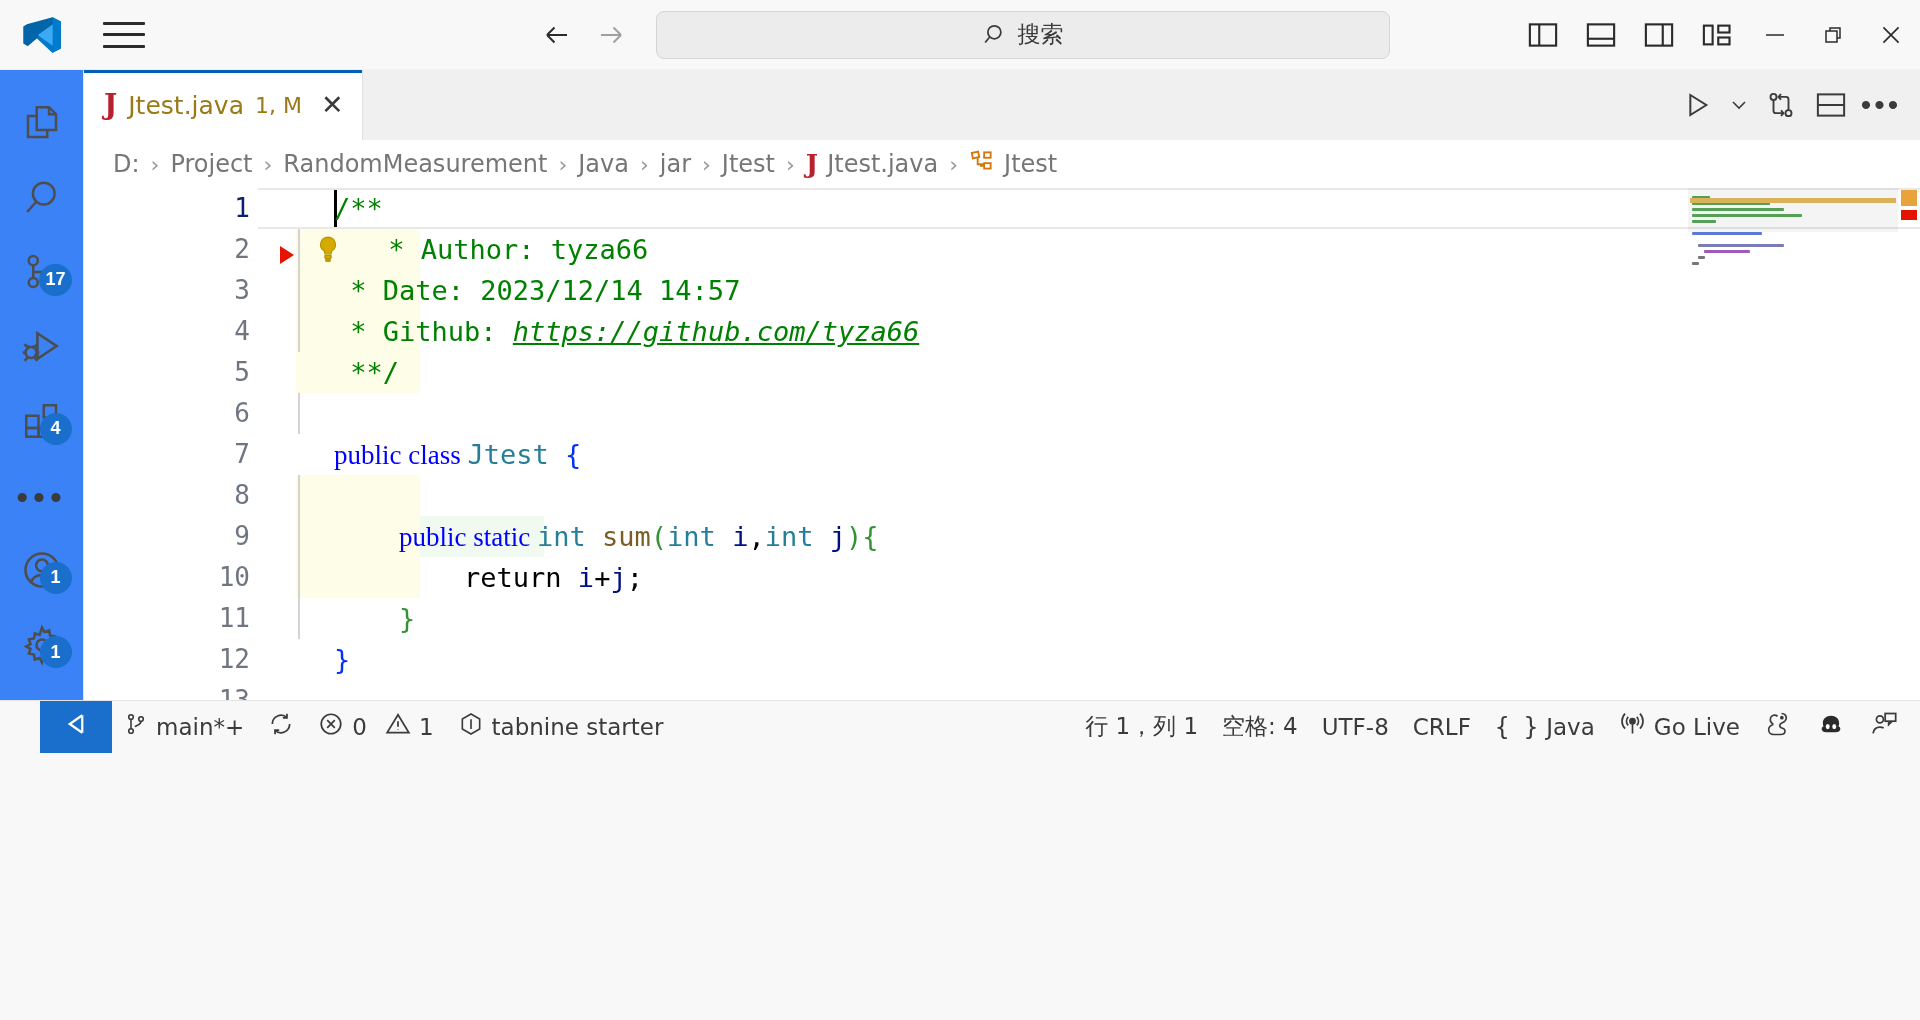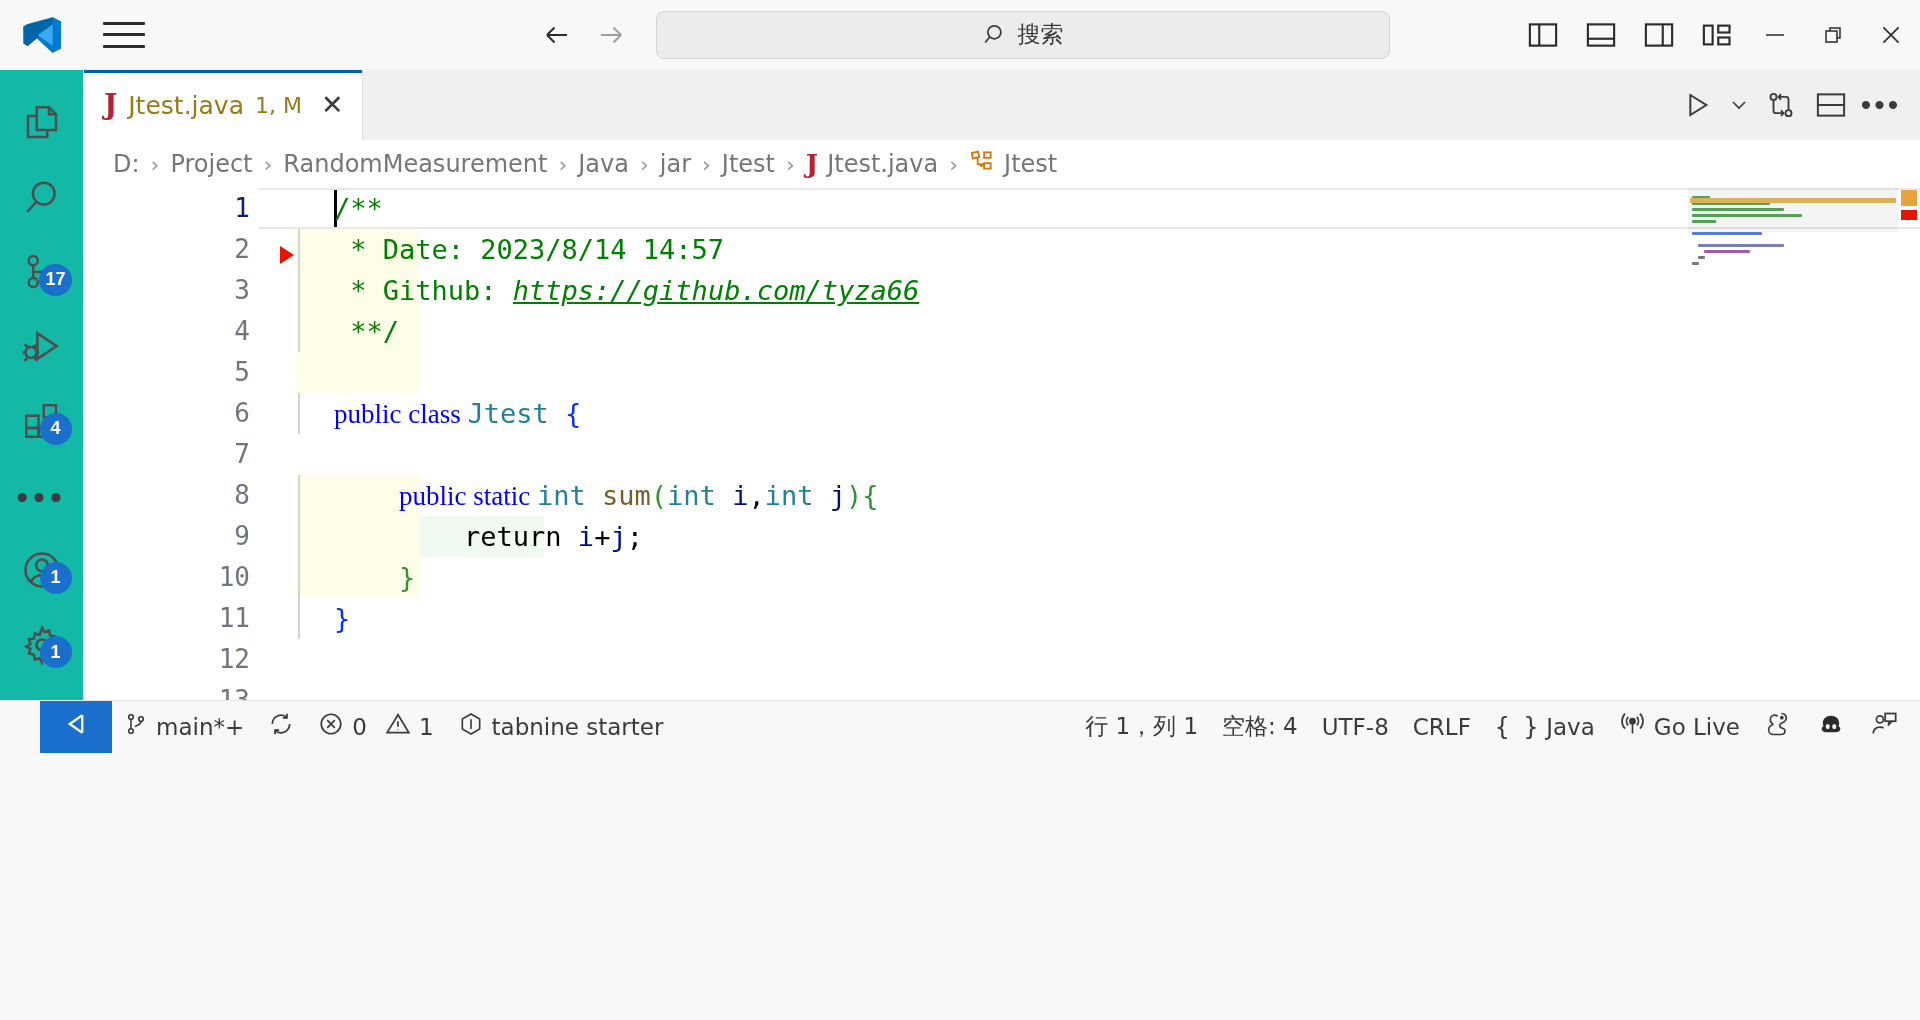--- a/index.html
+++ b/index.html
@@ -44,21 +44,21 @@
 
   .tb-right { margin-left: auto; display: flex; align-items: center; height: 100%; }
   .layoutbtn { width: 58px; height: 70px; display: flex; align-items: center; justify-content: center; cursor: pointer; }
   .wctl { width: 58px; height: 70px; display: flex; align-items: center; justify-content: center; cursor: pointer; color: #2b2b2b; }
 
   
   .body { flex: 1; display: flex; min-height: 0; }
 
   
   .activitybar {
-    width: 84px; background: #14b8a6;
+    width: 84px; background: #3b82f6;
     border-right: 1px solid #e5e5e5;
     display: flex; flex-direction: column; align-items: center;
     padding-top: 18px;
   }
   .act {
     width: 84px; height: 86px; display: flex; align-items: center; justify-content: center;
     position: relative; cursor: pointer;
   }
   .act .badge {
     position: absolute; right: 12px; bottom: 16px;
@@ -448,22 +448,27 @@
           <div class="cmt-bg"></div>
           <div class="blk9"></div>
           <div class="blk10"></div>
           <span class="iguide" style="left:2px;top:41px;height:123px"></span>
           <span class="iguide" style="left:2px;top:205px;height:41px"></span>
           <span class="iguide" style="left:2px;top:287px;height:164px"></span>
           <span class="caret"></span>
 
           <div class="codeline active-line"><span class="c-cmt">/**</span></div>
 
-
-          <div class="codeline"><span class="c-cmt"> * Date: 2023/8/14 14:57</span></div>
+          <div class="codeline"><span style="position:absolute;left:17px;top:4px"><svg width="30" height="32" viewBox="0 0 24 24" fill="#d5ab00" stroke="#b89500" stroke-width="1">
+                  <path d="M12 2.5a6 6 0 00-3.4 10.9c.6.5.9 1.1.9 1.8v.6h5v-.6c0-.7.3-1.3.9-1.8A6 6 0 0012 2.5z"></path>
+                  <rect x="9.5" y="17" width="5" height="2.4" rx="0.6"></rect>
+                  <rect x="10.2" y="20" width="3.6" height="1.8" rx="0.6"></rect>
+                </svg></span><span class="c-cmt" style="padding-left:38px"> * Author: tyza66</span></div>
+
+          <div class="codeline"><span class="c-cmt"> * Date: 2023/12/14 14:57</span></div>
 
           <div class="codeline"><span class="c-cmt"> * Github: </span><span class="c-link">https://github.com/tyza66</span></div>
 
           <div class="codeline"><span class="c-cmt"> **/</span></div>
 
           <div class="codeline"><span></span></div>
 
           <div class="codeline"><span class="c-kw">public class </span><span class="c-type">Jtest</span><span> </span><span class="c-br1">{</span></div>
 
           <div class="codeline"><span></span></div>

